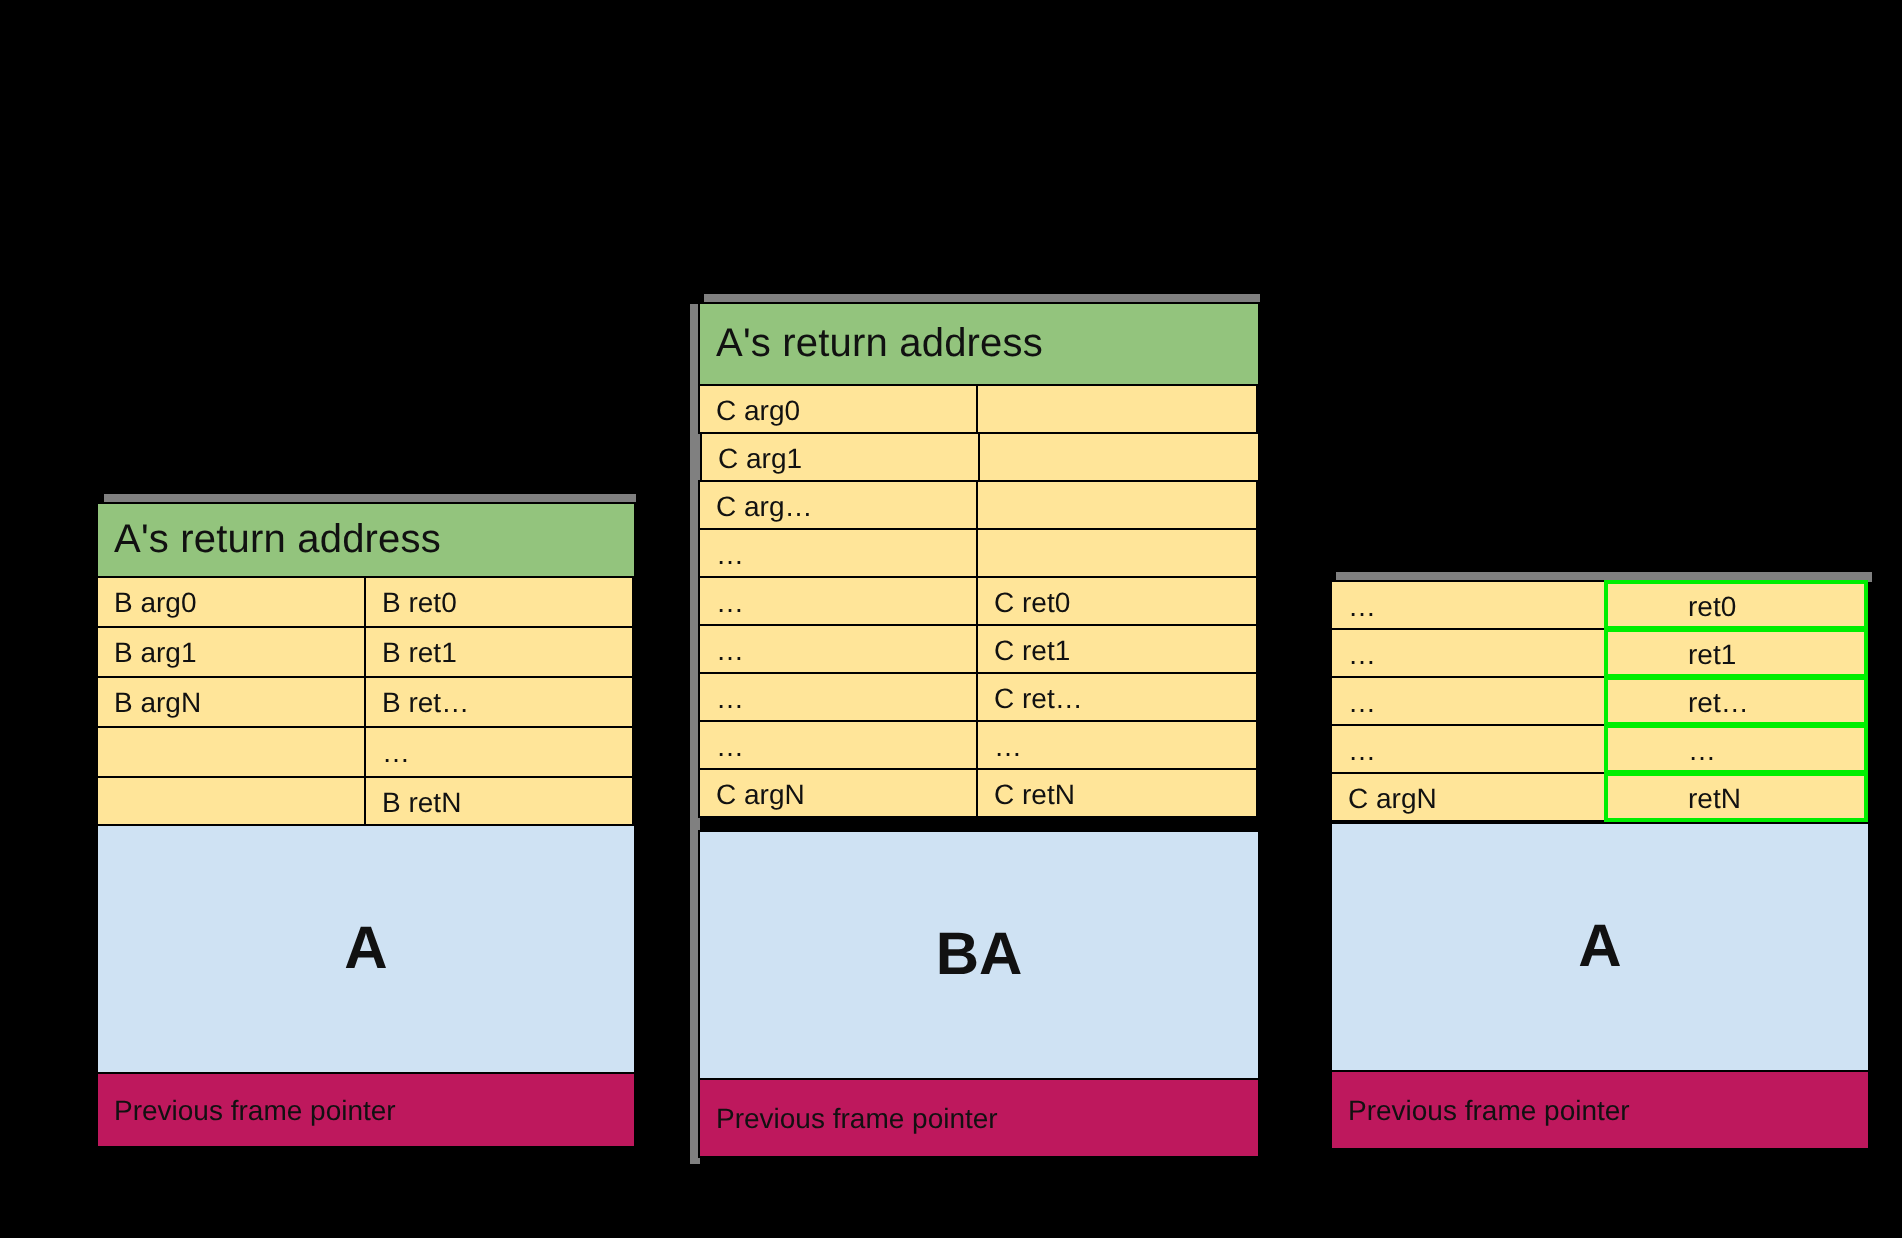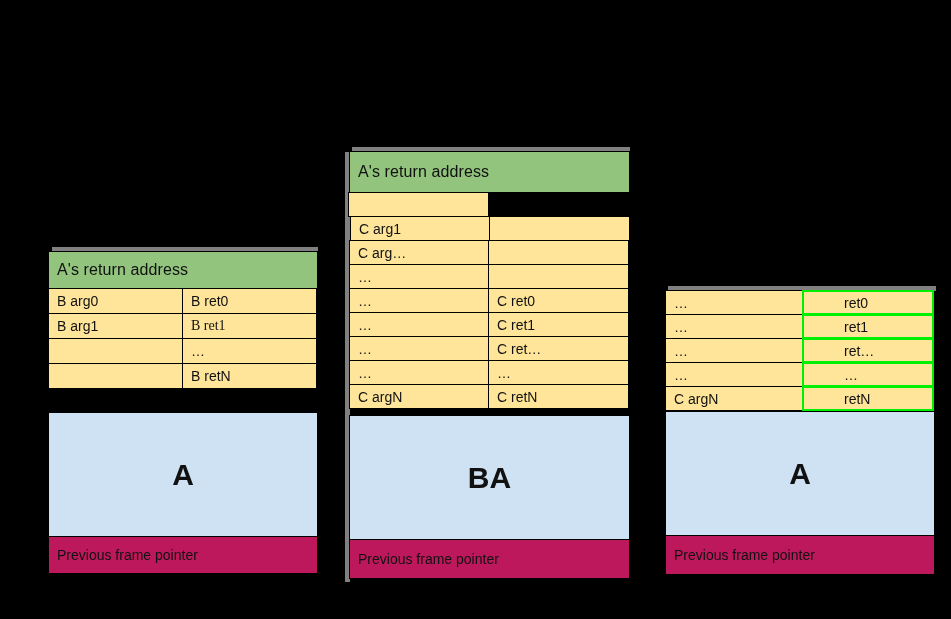--- a/index.html
+++ b/index.html
@@ -34,21 +34,21 @@
     width: 5px;
   }
 
   .hdr {
     box-sizing: border-box;
     background: #93c47d;
     border: 1px solid #000000;
     display: flex;
     align-items: center;
     padding-left: 8px;
-    font-size: 16px;
+    font-size: 20px;
     color: #111111;
     letter-spacing: .1px;
   }
 
   .rows {
     display: flex;
     flex-direction: column;
   }
   .row {
     display: flex;
@@ -105,21 +105,25 @@
 
     <div class="hdr" style="position:absolute; left:0; top:0; width:270px; height:38px;">A's return address</div>
 
     <div class="rows" style="position:absolute; left:0; top:37px; width:270px;">
       <div class="row" style="height:26px;">
         <div class="cell" style="width:135px;height:26px;">B arg0</div>
         <div class="cell" style="width:135px;height:26px;margin-left:-1px;">B ret0</div>
       </div>
       <div class="row" style="height:26px;margin-top:-1px;">
         <div class="cell" style="width:135px;height:26px;">B arg1</div>
-        <div class="cell" style="width:135px;height:26px;margin-left:-1px;font-family:Liberation Serif, serif;">B ret1</div>
+        <div class="cell" style="width:135px;height:26px;margin-left:-1px;">B ret1</div>
+      </div>
+      <div class="row" style="height:26px;margin-top:-1px;">
+        <div class="cell" style="width:135px;height:26px;">B argN</div>
+        <div class="cell" style="width:135px;height:26px;margin-left:-1px;">B ret…</div>
       </div>
       <div class="row" style="height:26px;margin-top:-1px;">
         <div class="cell" style="width:135px;height:26px;"></div>
         <div class="cell" style="width:135px;height:26px;margin-left:-1px;">…</div>
       </div>
       <div class="row" style="height:26px;margin-top:-1px;">
         <div class="cell" style="width:135px;height:26px;"></div>
         <div class="cell" style="width:135px;height:26px;margin-left:-1px;">B retN</div>
       </div>
     </div>
@@ -131,20 +135,21 @@
 
   <div class="shadow-top" style="left:352px; top:147px; width:278px;"></div>
   <div class="shadow-left" style="left:345px; top:152px; height:430px;"></div>
 
   <div class="stack" id="stack-middle" style="left:349px; top:151px; width:281px; height:432px; border:none;">
 
     <div class="hdr" style="position:absolute; left:0; top:0; width:281px; height:42px;">A's return address</div>
 
     <div class="rows" style="position:absolute; left:0; top:41px; width:281px;">
       <div class="row" style="height:25px;">
+        <div class="cell" style="width:140px;height:25px;">C arg0</div>
         <div class="cell" style="width:141px;height:25px;margin-left:-1px;"></div>
       </div>
       <div class="row" style="height:25px;margin-top:-1px;justify-content:flex-end;">
         <div class="cell" style="width:140px;height:25px;">C arg1</div>
         <div class="cell" style="width:141px;height:25px;margin-left:-1px;"></div>
       </div>
       <div class="row" style="height:25px;margin-top:-1px;">
         <div class="cell" style="width:140px;height:25px;">C arg…</div>
         <div class="cell" style="width:141px;height:25px;margin-left:-1px;"></div>
       </div>

